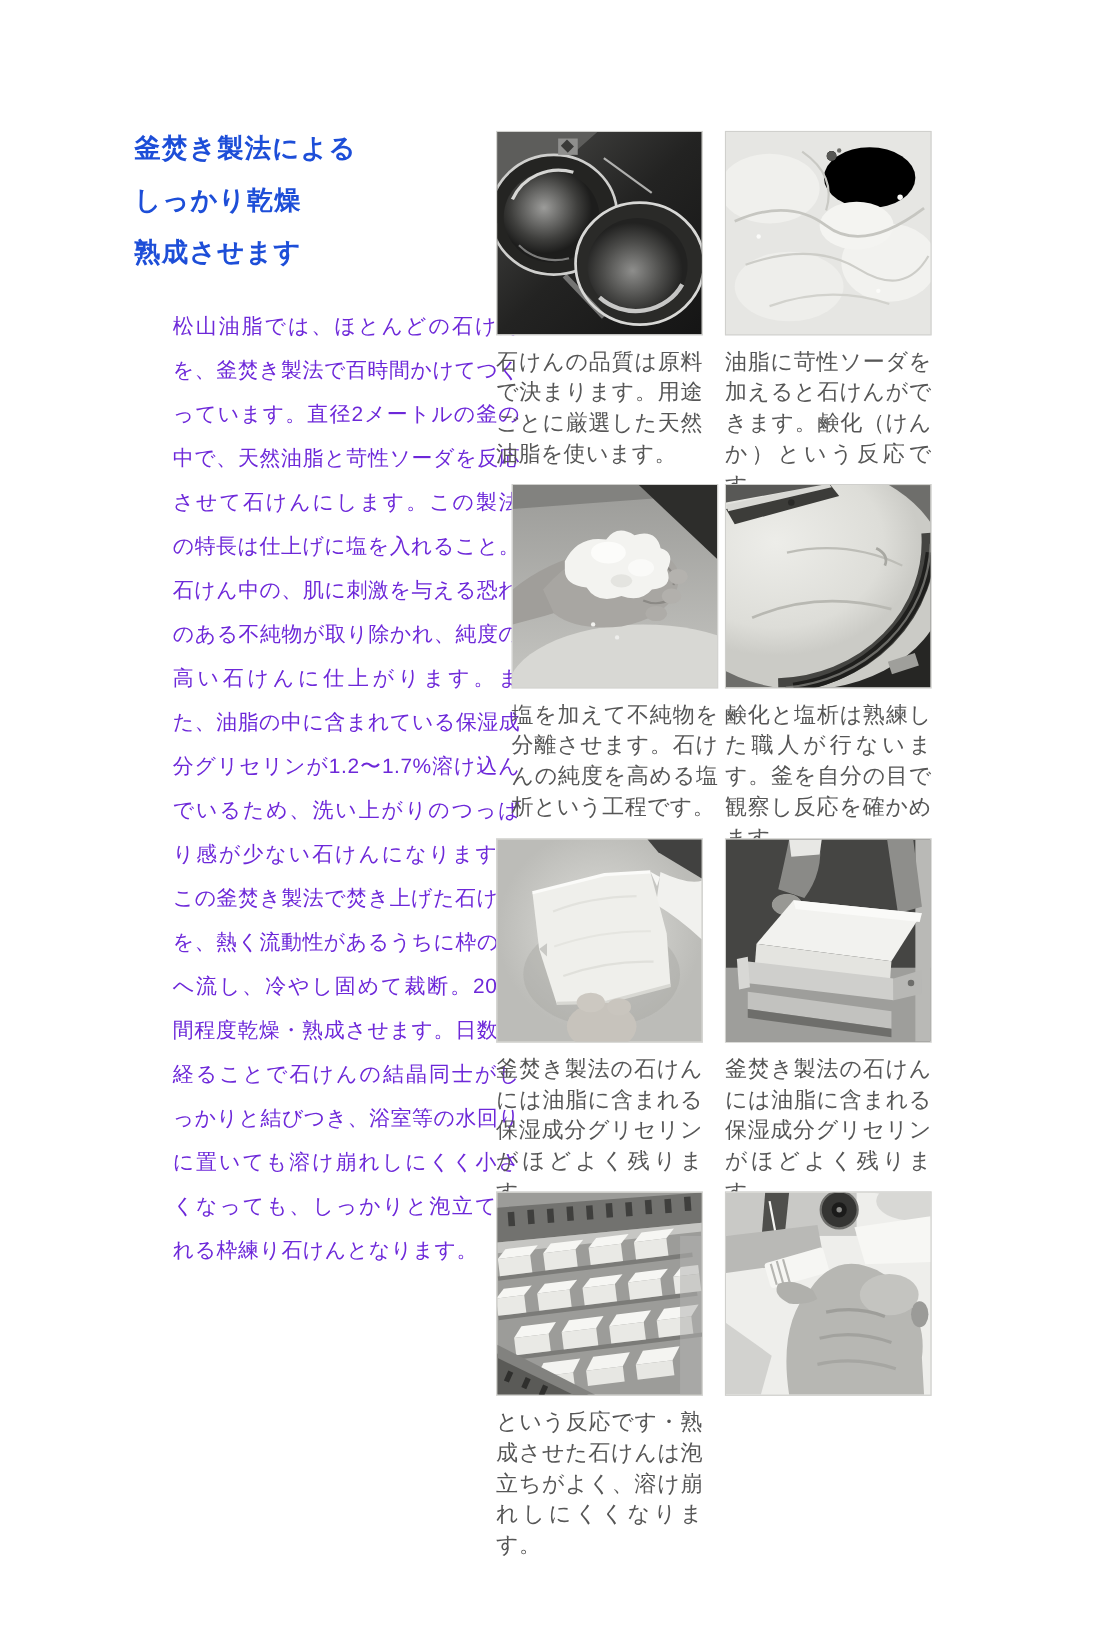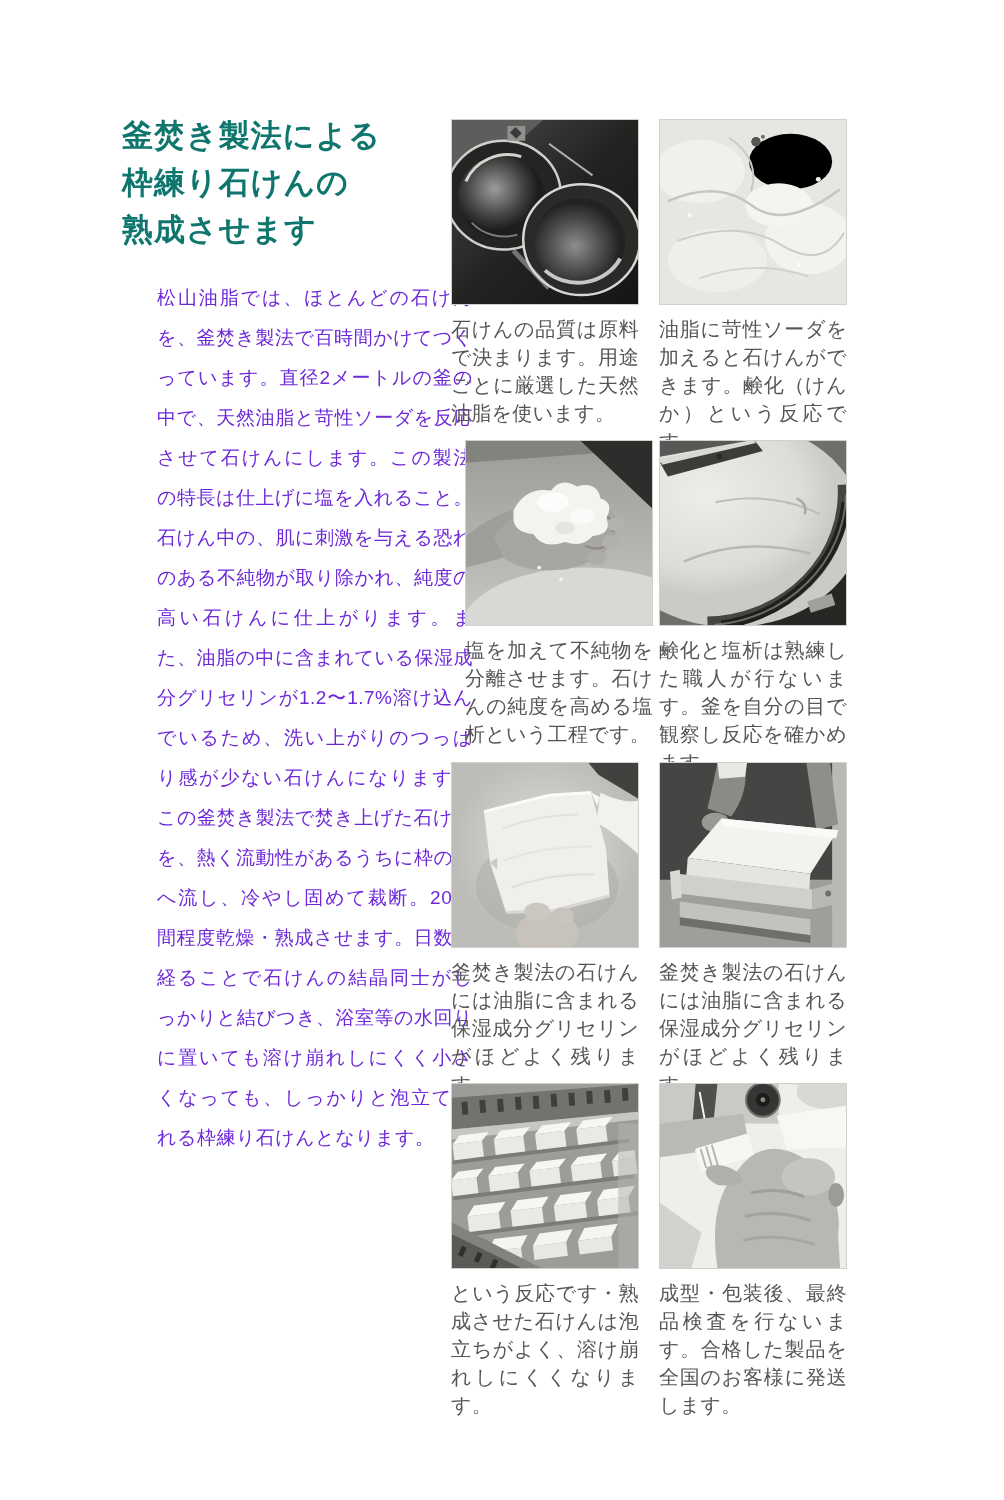--- a/index.html
+++ b/index.html
@@ -5,22 +5,22 @@
   html,body{margin:0;padding:0;background:#ffffff;}
   #page{
     position:relative;
     width:1004px;height:1500px;
     background:#ffffff;
     overflow:hidden;
     font-family:"Liberation Sans","DejaVu Sans",sans-serif;
   }
   .title{
     position:absolute;left:122px;top:112px;width:330px;
-    font-size:31px;line-height:47px;font-weight:700;
-    color:#0f766e;letter-spacing:1px;
+    font-size:24px;line-height:47px;font-weight:700;
+    color:#1d4ed8;letter-spacing:1px;
   }
   .body-text{
     position:absolute;left:122px;top:278px;width:316px;
     font-size:19px;line-height:40px;color:#6d28d9;
     text-align:justify;text-justify:inter-ideograph;
     letter-spacing:0.5px;
     margin-left:35px;
   }
   .cell{position:absolute;width:188px;}
   .photo{
@@ -36,21 +36,21 @@
     letter-spacing:0.3px;
   }
 </style>
 </head>
 <body>
 
 <div id="page">
 
   <div class="title">
     <div>釜焚き製法による</div>
-    <div>枠練り石けんの</div>
+    <div>しっかり乾燥</div>
     <div>熟成させます</div>
   </div>
 
   <div class="body-text">松山油脂では、ほとんどの石けんを、釜焚き製法で百時間かけてつくっています。直径2メートルの釜の中で、天然油脂と苛性ソーダを反応させて石けんにします。この製法の特長は仕上げに塩を入れること。石けん中の、肌に刺激を与える恐れのある不純物が取り除かれ、純度の高い石けんに仕上がります。また、油脂の中に含まれている保湿成分グリセリンが1.2〜1.7%溶け込んでいるため、洗い上がりのつっぱり感が少ない石けんになります。この釜焚き製法で焚き上げた石けんを、熱く流動性があるうちに枠の中へ流し、冷やし固めて裁断。20日間程度乾燥・熟成させます。日数を経ることで石けんの結晶同士がしっかりと結びつき、浴室等の水回りに置いても溶け崩れしにくく小さくなっても、しっかりと泡立てられる枠練り石けんとなります。</div>
 
   <div class="cell" style="left:451px;top:119px">
     <div class="photo">
       <svg viewBox="0 0 188 186" preserveAspectRatio="none">
         <defs>
           <linearGradient id="p1bg" x1="0" y1="0" x2="1" y2="1">
@@ -329,16 +329,15 @@
         </g>
         <path d="M58 186 Q48 120 78 88 Q96 62 122 66 Q152 72 166 98 Q184 122 180 152 L182 186 Z" fill="#b7b7b3"></path>
         <ellipse cx="150" cy="94" rx="27" ry="19" fill="#c4c4c0"></ellipse>
         <path d="M80 90 Q62 78 48 84 Q42 94 58 102 Q74 104 84 98 Z" fill="#b0b0ac"></path>
         <path d="M92 110 Q120 104 146 114" stroke="#9e9e9a" stroke-width="3" fill="none"></path>
         <path d="M86 134 Q118 126 152 138" stroke="#a2a29e" stroke-width="3" fill="none"></path>
         <path d="M84 158 Q118 150 156 162" stroke="#a6a6a2" stroke-width="3" fill="none"></path>
         <ellipse cx="178" cy="112" rx="8" ry="12" fill="#9b9b98"></ellipse>
       </svg>
     </div>
-    <div class="caption">成型・包装後、最終品検査を行ないます。合格した製品を全国のお客様に発送します。</div>
   </div>
 
 </div>
 
 </body></html>

